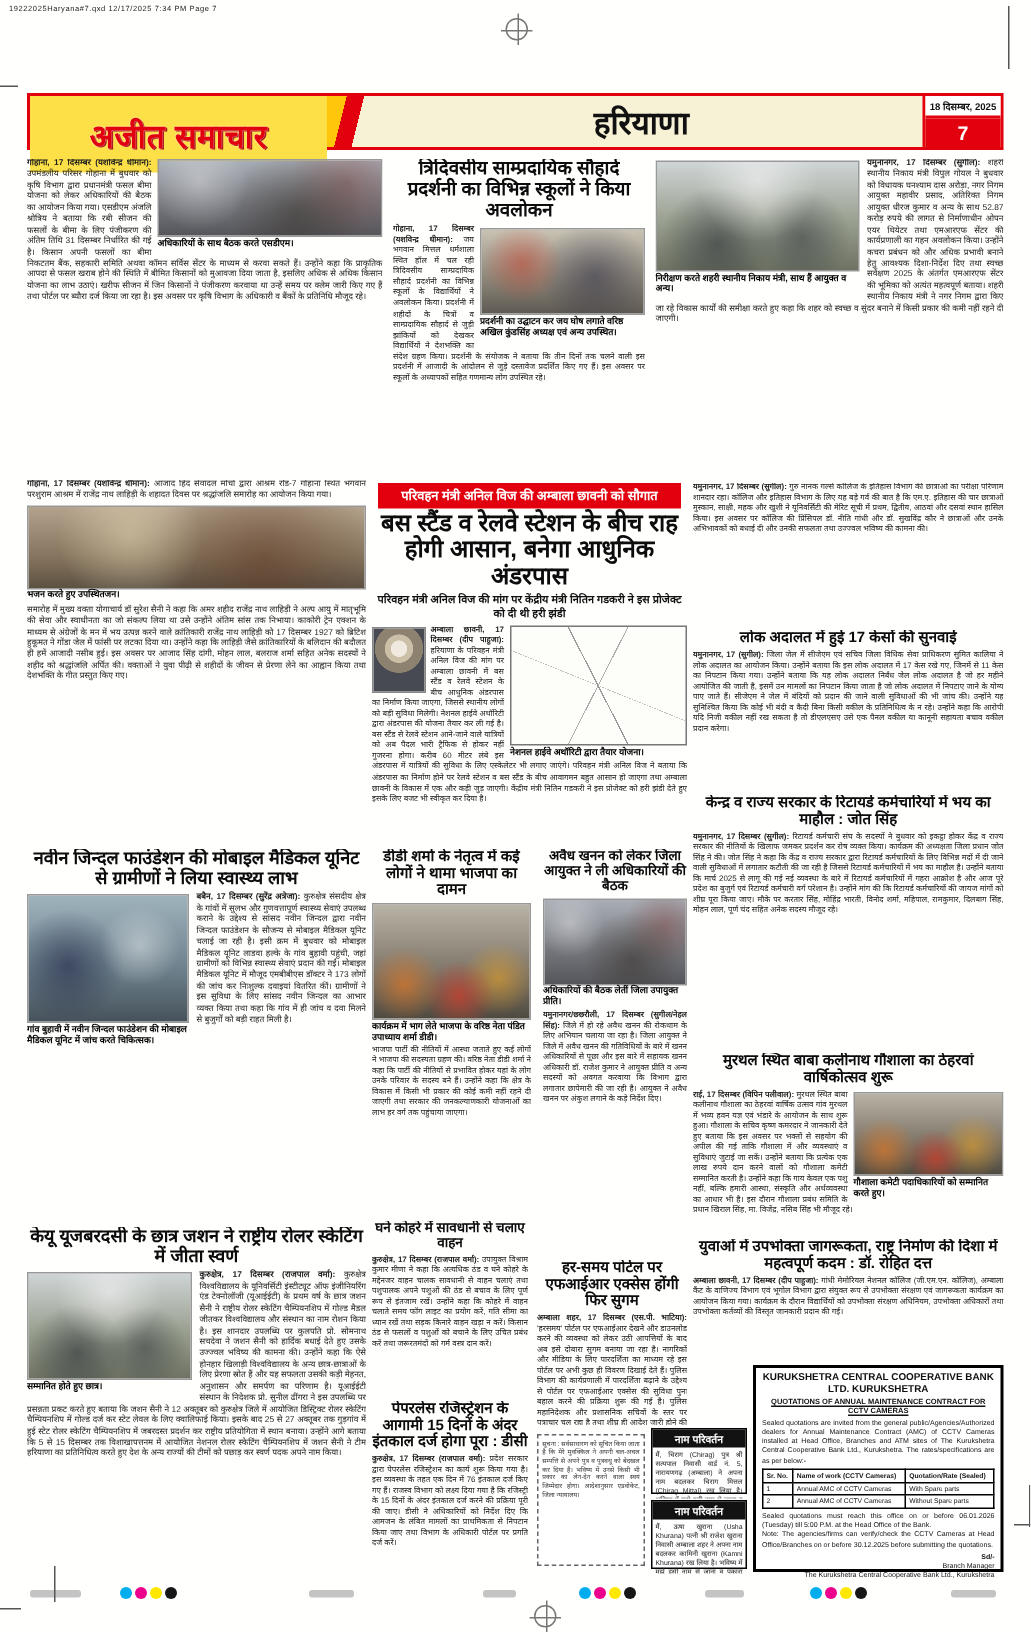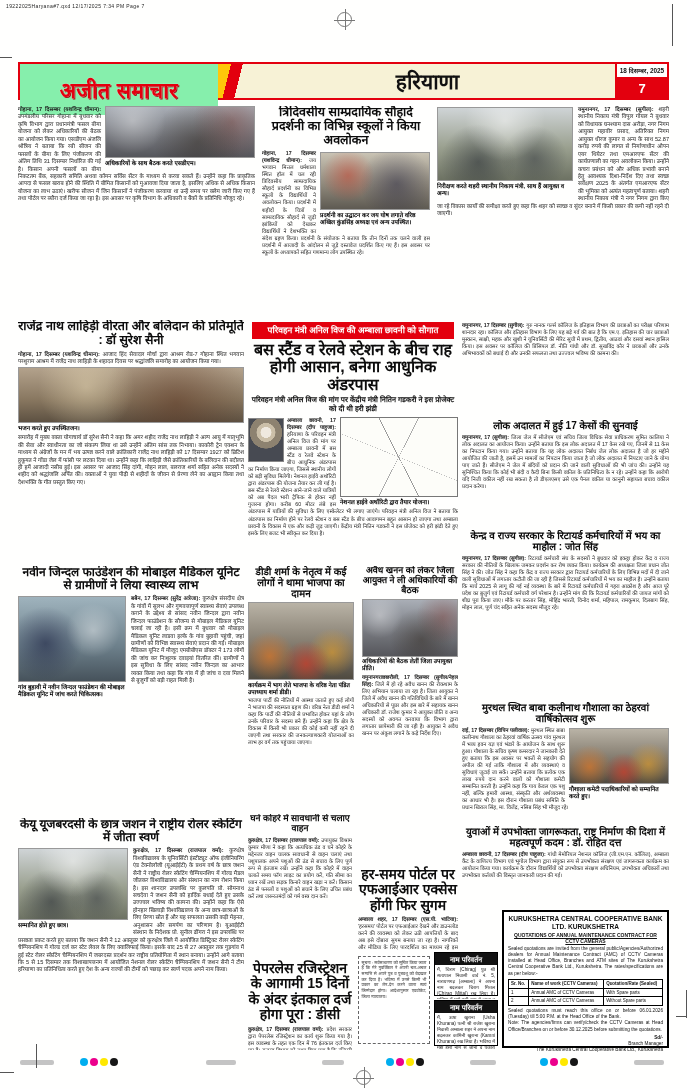--- a/index.html
+++ b/index.html
@@ -7,39 +7,39 @@
         font-family:"Liberation Sans","DejaVu Sans",sans-serif;color:#1c1c1c;}
   
   .slug{position:absolute;left:6px;top:3px;font-size:5px;color:#222;letter-spacing:.4px;white-space:nowrap;}
   .trim{position:absolute;background:#555;}
   .regmark{position:absolute;width:13px;height:13px;border:1px solid #777;border-radius:50%;}
   .regmark::before{content:"";position:absolute;left:50%;top:-4px;bottom:-4px;width:1px;background:#777;}
   .regmark::after{content:"";position:absolute;top:50%;left:-4px;right:-4px;height:1px;background:#777;}
   
   .masthead{position:absolute;left:18px;top:62px;width:651px;height:38px;background:#f7f2d6;
             border:2px solid #e3000e;box-sizing:border-box;}
-  .logo{position:absolute;left:0;top:0;width:198px;height:51px;background:#86efac;
+  .logo{position:absolute;left:0;top:0;width:198px;height:51px;background:#fde047;
         display:flex;align-items:center;justify-content:center;}
   .logo-wedge{position:absolute;left:198px;top:0;width:26px;height:34px;
         background:linear-gradient(104deg,#ffc60a 0 38%,#e3000e 38% 72%,#f7f2d6 72%);}
   .logo-text{font-size:21px;font-weight:800;color:#e3000e;letter-spacing:.5px;
         text-shadow:0 0 1px #fff,1px 1px 0 #9d0008;transform:scaleY(1.05);}
   .section-name{position:absolute;left:224px;right:56px;top:0;height:34px;display:flex;
         align-items:center;justify-content:center;font-size:21px;font-weight:800;color:#111;}
   .datebox{position:absolute;right:0;top:0;width:52px;height:34px;border-left:2px solid #e3000e;box-sizing:border-box;}
   .dateline-top{height:15px;background:#fff;display:flex;align-items:center;justify-content:center;
         font-size:6.4px;font-weight:700;color:#111;border-bottom:2px solid #e3000e;box-sizing:border-box;}
   .pageno{height:19px;background:#e3000e;display:flex;align-items:center;justify-content:center;
         font-size:13px;font-weight:800;color:#fff;}
   
   .art{position:absolute;overflow:hidden;}
   .hl{font-weight:800;text-align:center;color:#0c0c0c;line-height:1.1;margin:0 0 3px 0;
       font-family:"Liberation Sans","DejaVu Sans",sans-serif;}
   .hl17{font-size:17px;} .hl15{font-size:15px;} .hl13{font-size:12.5px;} .hl12{font-size:12px;}
-  .hl10{font-size:10px;} .hl9{font-size:9px;} .hl8{font-size:14px;margin-top:27px;}
+  .hl10{font-size:10px;} .hl9{font-size:9px;} .hl8{font-size:10px;}
   .kicker{background:#e3000e;color:#fff;font-weight:700;font-size:8.6px;text-align:center;
       padding:2px 0 2.5px;margin:0 4px 2px;}
   .subhl{font-weight:700;font-size:7.3px;text-align:center;line-height:1.22;margin:1px 2px 3px;color:#111;}
   .bodywrap{font-size:5.6px;line-height:1.33;text-align:justify;color:#1d1d1d;}
   .sm{font-size:5.3px;}
   .dl{font-weight:700;}
   .fig{margin:0 0 2px 4px;}
   .figl{margin:0 4px 2px 0;}
   .cap{font-weight:700;font-size:6px;line-height:1.22;margin-top:1.5px;color:#000;text-align:left;}
   .ph{display:block;width:100%;border:1px solid #999;box-sizing:border-box;}
@@ -149,21 +149,20 @@
       <figure class="figl" style="float:left;width:136px;margin:1px 5px 2px 0;">
         <span class="ph ph-out" style="height:74px;"></span>
         <figcaption class="cap">निरीक्षण करते शहरी स्थानीय निकाय मंत्री, साथ हैं आयुक्त व अन्य।</figcaption>
       </figure>
       <span class="dl">यमुनानगर, 17 दिसम्बर (सुगील):</span>
       <span>शहरी स्थानीय निकाय मंत्री विपुल गोयल ने बुधवार को विधायक घनश्याम दास अरोड़ा, नगर निगम आयुक्त महावीर प्रसाद, अतिरिक्त निगम आयुक्त धीरज कुमार व अन्य के साथ 52.87 करोड़ रुपये की लागत से निर्माणाधीन ओपन एयर थियेटर तथा एमआरएफ सेंटर की कार्यप्रणाली का गहन अवलोकन किया। उन्होंने कचरा प्रबंधन को और अधिक प्रभावी बनाने हेतु आवश्यक दिशा-निर्देश दिए तथा स्वच्छ सर्वेक्षण 2025 के अंतर्गत एमआरएफ सेंटर की भूमिका को अत्यंत महत्वपूर्ण बताया। शहरी स्थानीय निकाय मंत्री ने नगर निगम द्वारा किए जा रहे विकास कार्यों की समीक्षा करते हुए कहा कि शहर को स्वच्छ व सुंदर बनाने में किसी प्रकार की कमी नहीं रहने दी जाएगी।</span>
     </div>
   </section>
 
   <section class="art" style="left:18px;top:320px;width:226px;height:240px;">
-    <h2 class="hl hl13">राजेंद्र नाथ लाहिड़ी वीरता और बलिदान की प्रतिमूर्ति : डॉ सुरेश सैनी</h2>
     <div class="bodywrap">
       <span class="dl">गोहाना, 17 दिसम्बर (यशविन्द्र धीमान):</span>
       <span>आजाद हिंद सेवादल मोर्चा द्वारा आश्रम रोड-7 गोहाना स्थित भगवान परशुराम आश्रम में राजेंद्र नाथ लाहिड़ी के शहादत दिवस पर श्रद्धांजलि समारोह का आयोजन किया गया।</span>
     </div>
     <figure style="margin:2px 0;">
       <span class="ph ph-warm" style="height:56px;"></span>
       <figcaption class="cap">भजन करते हुए उपस्थितजन।</figcaption>
     </figure>
     <div class="bodywrap">समारोह में मुख्य वक्ता योगाचार्य डॉ सुरेश सैनी ने कहा कि अमर शहीद राजेंद्र नाथ लाहिड़ी ने अल्प आयु में मातृभूमि की सेवा और स्वाधीनता का जो संकल्प लिया था उसे उन्होंने अंतिम सांस तक निभाया। काकोरी ट्रेन एक्शन के माध्यम से अंग्रेजों के मन में भय उत्पन्न करने वाले क्रांतिकारी राजेंद्र नाथ लाहिड़ी को 17 दिसम्बर 1927 को ब्रिटिश हुकूमत ने गोंडा जेल में फांसी पर लटका दिया था। उन्होंने कहा कि लाहिड़ी जैसे क्रांतिकारियों के बलिदान की बदौलत ही हमें आजादी नसीब हुई। इस अवसर पर आजाद सिंह दांगी, मोहन लाल, बलराज शर्मा सहित अनेक सदस्यों ने शहीद को श्रद्धांजलि अर्पित की। वक्ताओं ने युवा पीढ़ी से शहीदों के जीवन से प्रेरणा लेने का आह्वान किया तथा देशभक्ति के गीत प्रस्तुत किए गए।</div>
   </section>

